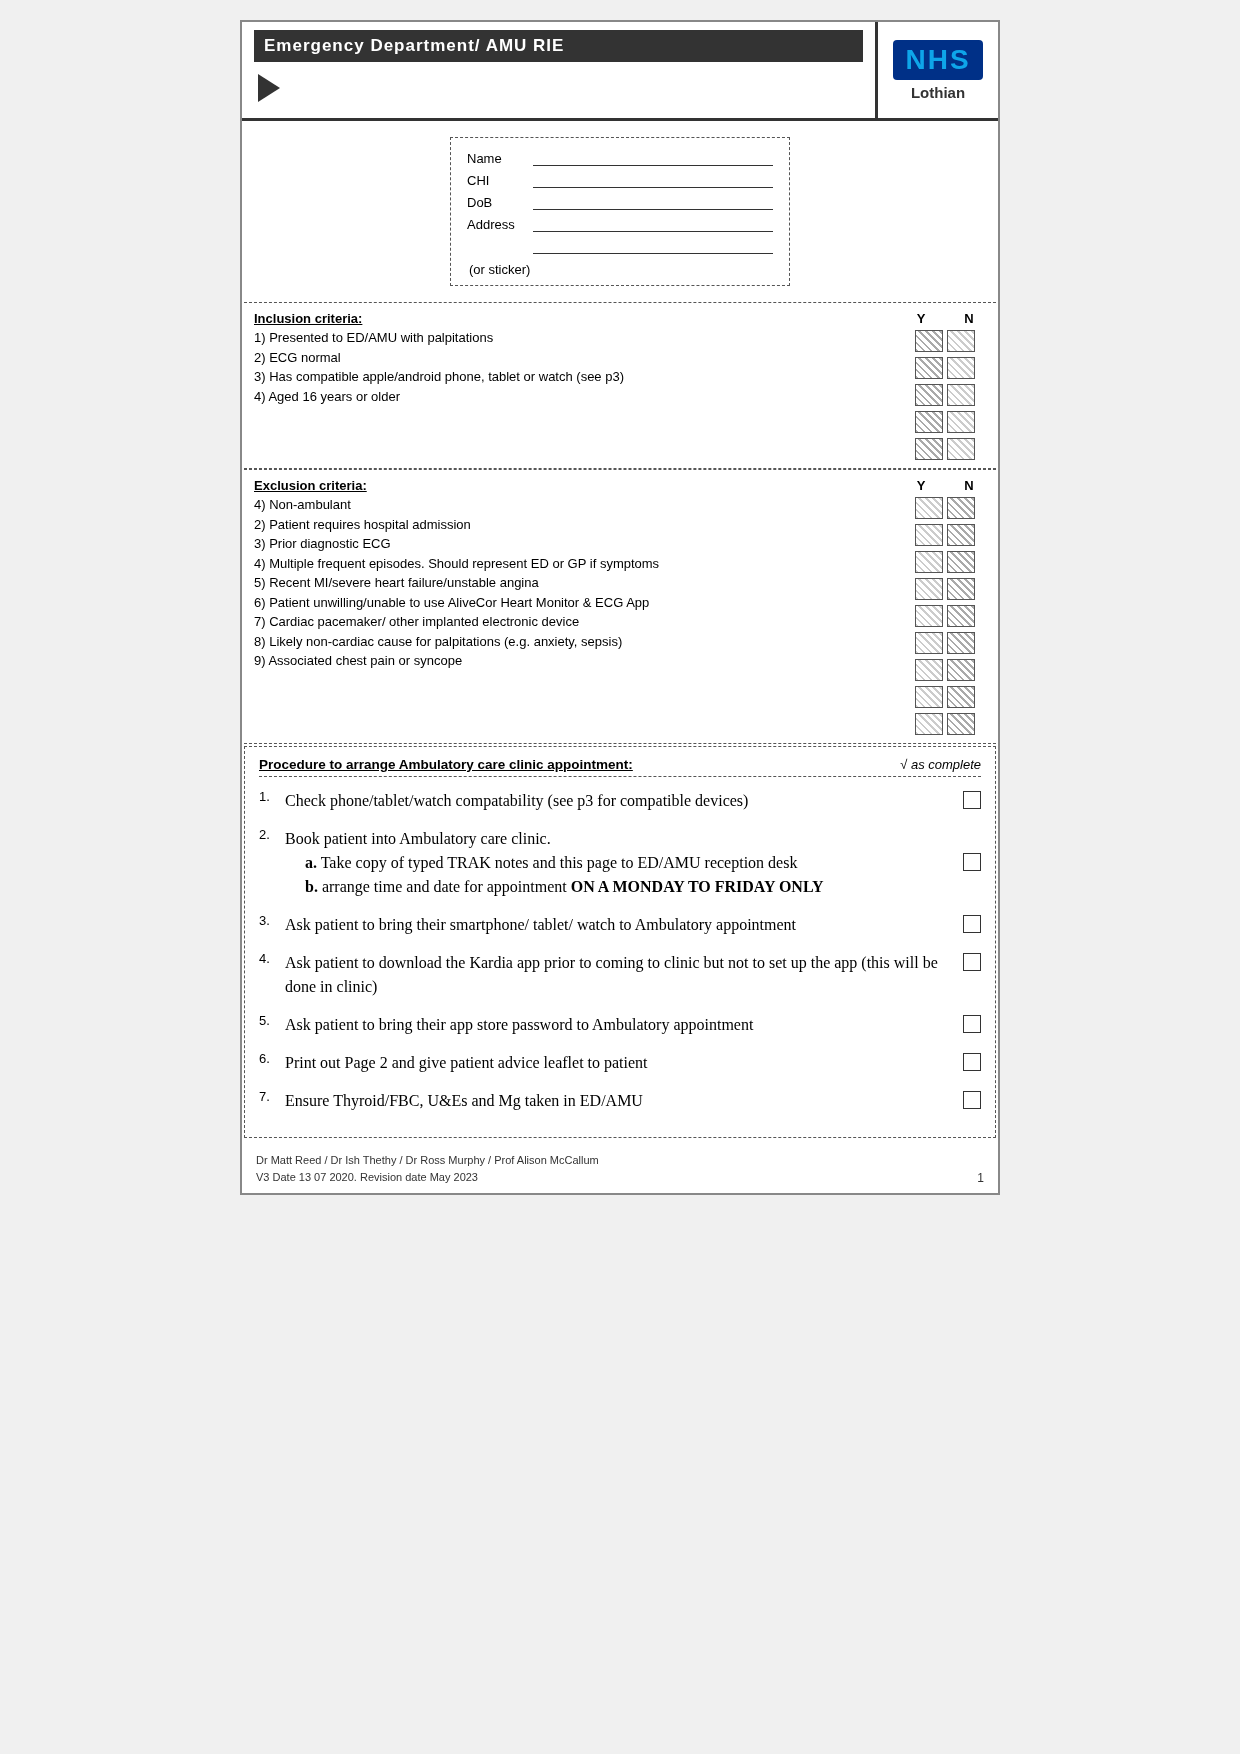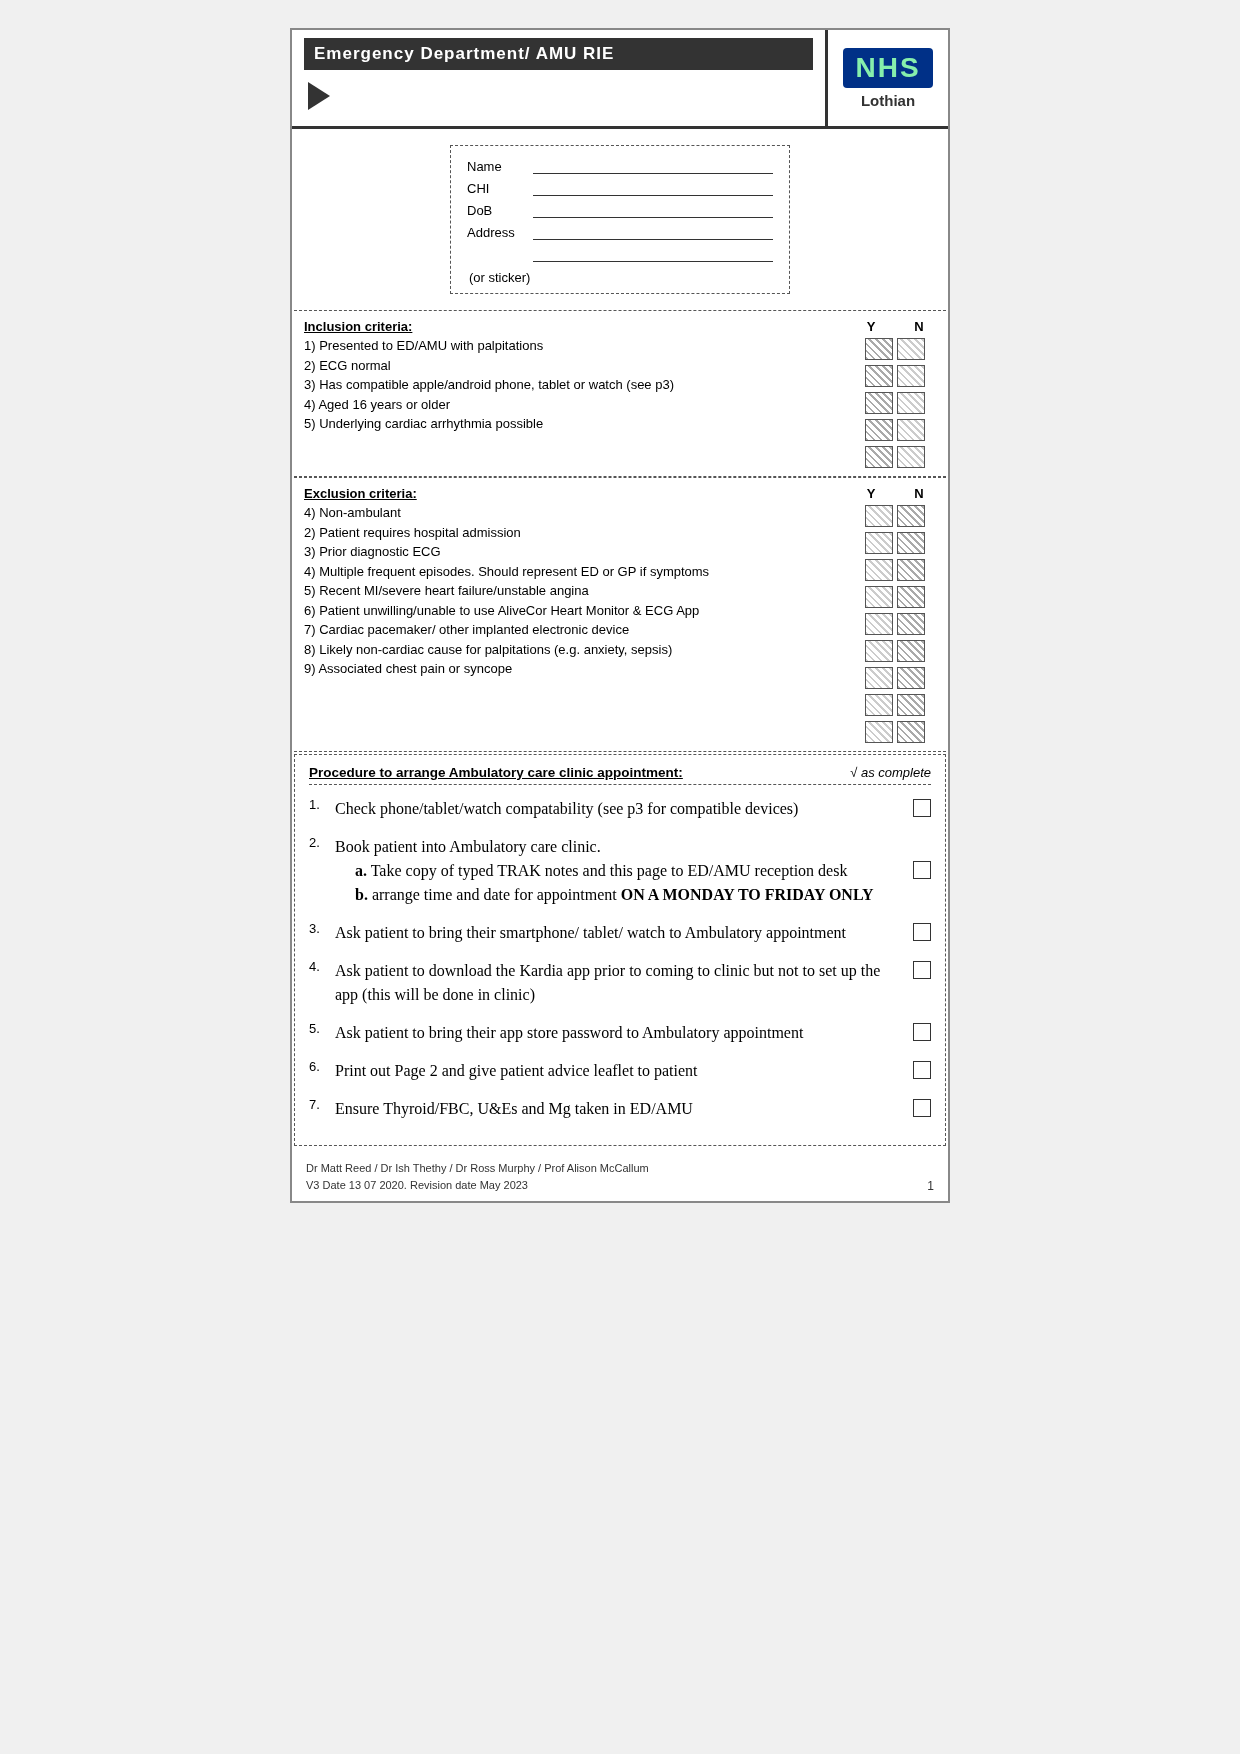--- a/index.html
+++ b/index.html
@@ -6,25 +6,24 @@
     body {
       background: #f0f0f0;
       font-family: Arial, sans-serif;
       font-size: 13px;
       display: flex;
       justify-content: center;
       align-items: flex-start;
       padding: 20px;
     }
     .page {
-      width: 660px;
+      width: 760px;
       background: #fff;
       border: 2px solid #888;
       padding: 0;
-      margin-top: 8px;
     }
     
     .header {
       display: flex;
       align-items: stretch;
       border-bottom: 3px solid #333;
     }
     .header-left {
       flex: 1;
       padding: 8px 12px;
@@ -59,21 +58,21 @@
     .header-right {
       width: 120px;
       display: flex;
       flex-direction: column;
       align-items: center;
       justify-content: center;
       padding: 8px;
     }
     .nhs-logo {
       background: #003087;
-      color: #86efac;
+      color: #0ea5e9;
       font-size: 28px;
       font-weight: 900;
       padding: 6px 12px;
       letter-spacing: 2px;
       border-radius: 4px;
       line-height: 1;
       margin-bottom: 4px;
     }
     .nhs-lothian {
       font-size: 15px;
@@ -262,21 +261,20 @@
   </div>
 
   <div class="criteria-section">
     <div class="criteria-header">
       <div class="criteria-content">
         <div class="criteria-title">Inclusion criteria:</div>
         <div class="criteria-item">1) Presented to ED/AMU with palpitations</div>
         <div class="criteria-item">2) ECG normal</div>
         <div class="criteria-item">3) Has compatible apple/android phone, tablet or watch (see p3)</div>
         <div class="criteria-item">4) Aged 16 years or older</div>
-        <div class="criteria-item">5) Underlying cardiac arrhythmia possible</div>
       </div>
       <div style="display:flex; flex-direction:column; align-items:center; min-width:90px; padding-left:8px;">
         <div style="display:flex; gap:20px; margin-bottom:4px;">
           <span style="font-weight:bold;font-size:13px;width:28px;text-align:center;">Y</span>
           <span style="font-weight:bold;font-size:13px;width:28px;text-align:center;">N</span>
         </div>
         <div style="display:flex; flex-direction:column; gap:5px;">
           <div class="yn-data-row">
               <div class="yn-cell" style="background:repeating-linear-gradient(45deg,#aaa,#aaa 2px,#fff 2px,#fff 5px);"></div>
               <div class="yn-cell" style="background:repeating-linear-gradient(45deg,#ccc,#ccc 2px,#fff 2px,#fff 5px);"></div>

